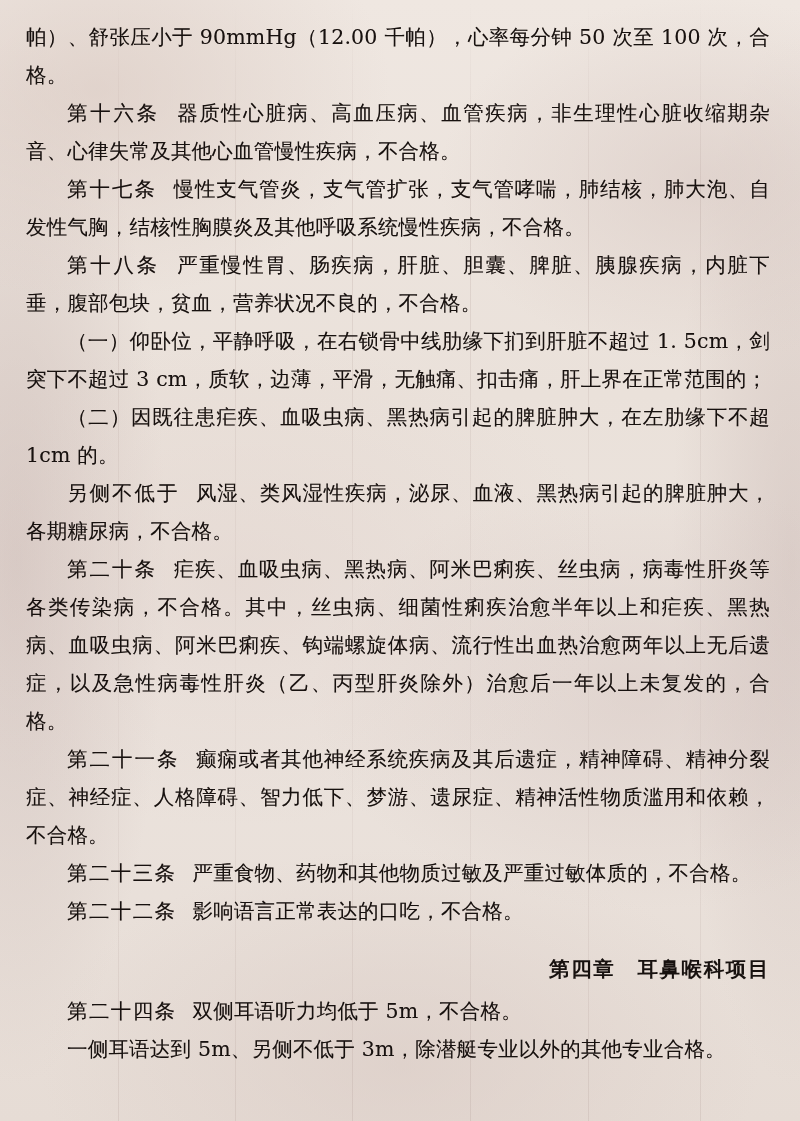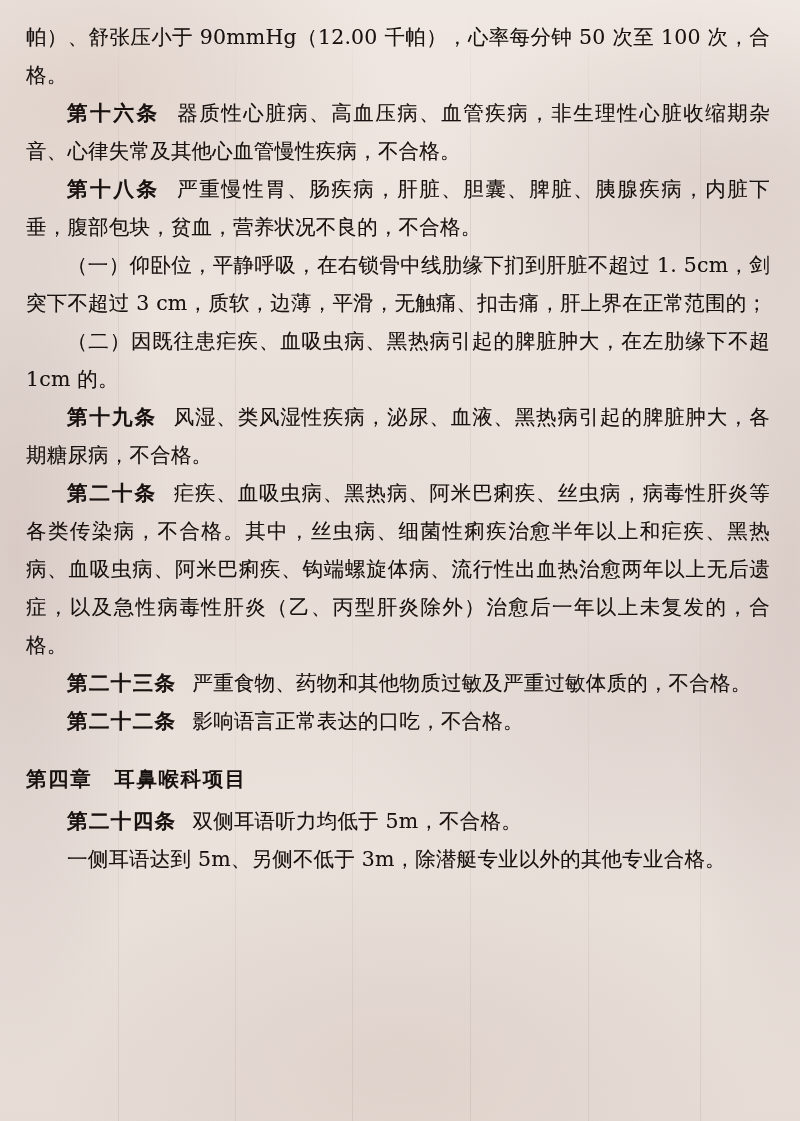--- a/index.html
+++ b/index.html
@@ -59,34 +59,34 @@
     text-align: justify;
     text-justify: inter-ideograph;
     letter-spacing: 0.2px;
     color: #17110f;
     text-shadow: 0 0 0.6px rgba(40,25,20,0.35);
   }
   p.indent { text-indent: 41px; }
   p.hang   { text-indent: 0; }
 
   .art {
-    font-weight: bold;
+    font-weight: normal;
     letter-spacing: 1.4px;
   }
   .gap {
     display: inline-block;
     width: 16px;
   }
 
   h2.chapter {
     margin: 20px 0 4px 0;
     font-size: 20.5px;
     line-height: 38px;
     font-weight: bold;
-    text-align: left;
+    text-align: right;
     letter-spacing: 1.6px;
     color: #17110f;
   }
   .chapter .sep { display: inline-block; width: 22px; }
 </style>
 </head>
 <body>
 
 <div class="page">
   <div class="bleed b1"></div>
@@ -99,42 +99,48 @@
   <div class="content">
 
     <p class="hang">
       <span>帕）、舒张压小于 90mmHg（12.00 千帕），心率每分钟 50 次至 100 次，合格。</span>
     </p>
 
     <p class="indent">
       <span class="art">第十六条</span><span class="gap"></span><span>器质性心脏病、高血压病、血管疾病，非生理性心脏收缩期杂音、心律失常及其他心血管慢性疾病，不合格。</span>
     </p>
 
+    <p class="indent">
+      <span class="art">第十七条</span><span class="gap"></span><span>慢性支气管炎，支气管扩张，支气管哮喘，肺结核，肺大泡、自发性气胸，结核性胸膜炎及其他呼吸系统慢性疾病，不合格。</span>
+    </p>
 
     <p class="indent">
       <span class="art">第十八条</span><span class="gap"></span><span>严重慢性胃、肠疾病，肝脏、胆囊、脾脏、胰腺疾病，内脏下垂，腹部包块，贫血，营养状况不良的，不合格。</span>
     </p>
 
 
     <p class="indent">
       <span>（一）仰卧位，平静呼吸，在右锁骨中线肋缘下扪到肝脏不超过 1. 5cm，剑突下不超过 3 cm，质软，边薄，平滑，无触痛、扣击痛，肝上界在正常范围的；</span>
     </p>
 
     <p class="indent">
       <span>（二）因既往患疟疾、血吸虫病、黑热病引起的脾脏肿大，在左肋缘下不超 1cm 的。</span>
     </p>
 
     <p class="indent">
-      <span class="art">第十九条</span><span class="gap"></span><span>风湿、类风湿性疾病，泌尿、血液、黑热病引起的脾脏肿大，各期糖尿病，不合格。</span>
+      <span class="art">另侧不低于</span><span class="gap"></span><span>风湿、类风湿性疾病，泌尿、血液、黑热病引起的脾脏肿大，各期糖尿病，不合格。</span>
     </p>
 
     <p class="indent">
       <span class="art">第二十条</span><span class="gap"></span><span>疟疾、血吸虫病、黑热病、阿米巴痢疾、丝虫病，病毒性肝炎等各类传染病，不合格。其中，丝虫病、细菌性痢疾治愈半年以上和疟疾、黑热病、血吸虫病、阿米巴痢疾、钩端螺旋体病、流行性出血热治愈两年以上无后遗症，以及急性病毒性肝炎（乙、丙型肝炎除外）治愈后一年以上未复发的，合格。</span>
     </p>
 
+    <p class="indent">
+      <span class="art">第二十一条</span><span class="gap"></span><span>癫痫或者其他神经系统疾病及其后遗症，精神障碍、精神分裂症、神经症、人格障碍、智力低下、梦游、遗尿症、精神活性物质滥用和依赖，不合格。</span>
+    </p>
 
     <p class="indent">
       <span class="art">第二十三条</span><span class="gap"></span><span>严重食物、药物和其他物质过敏及严重过敏体质的，不合格。</span>
     </p>
 
     <p class="indent">
       <span class="art">第二十二条</span><span class="gap"></span><span>影响语言正常表达的口吃，不合格。</span>
     </p>
 
     <h2 class="chapter">

